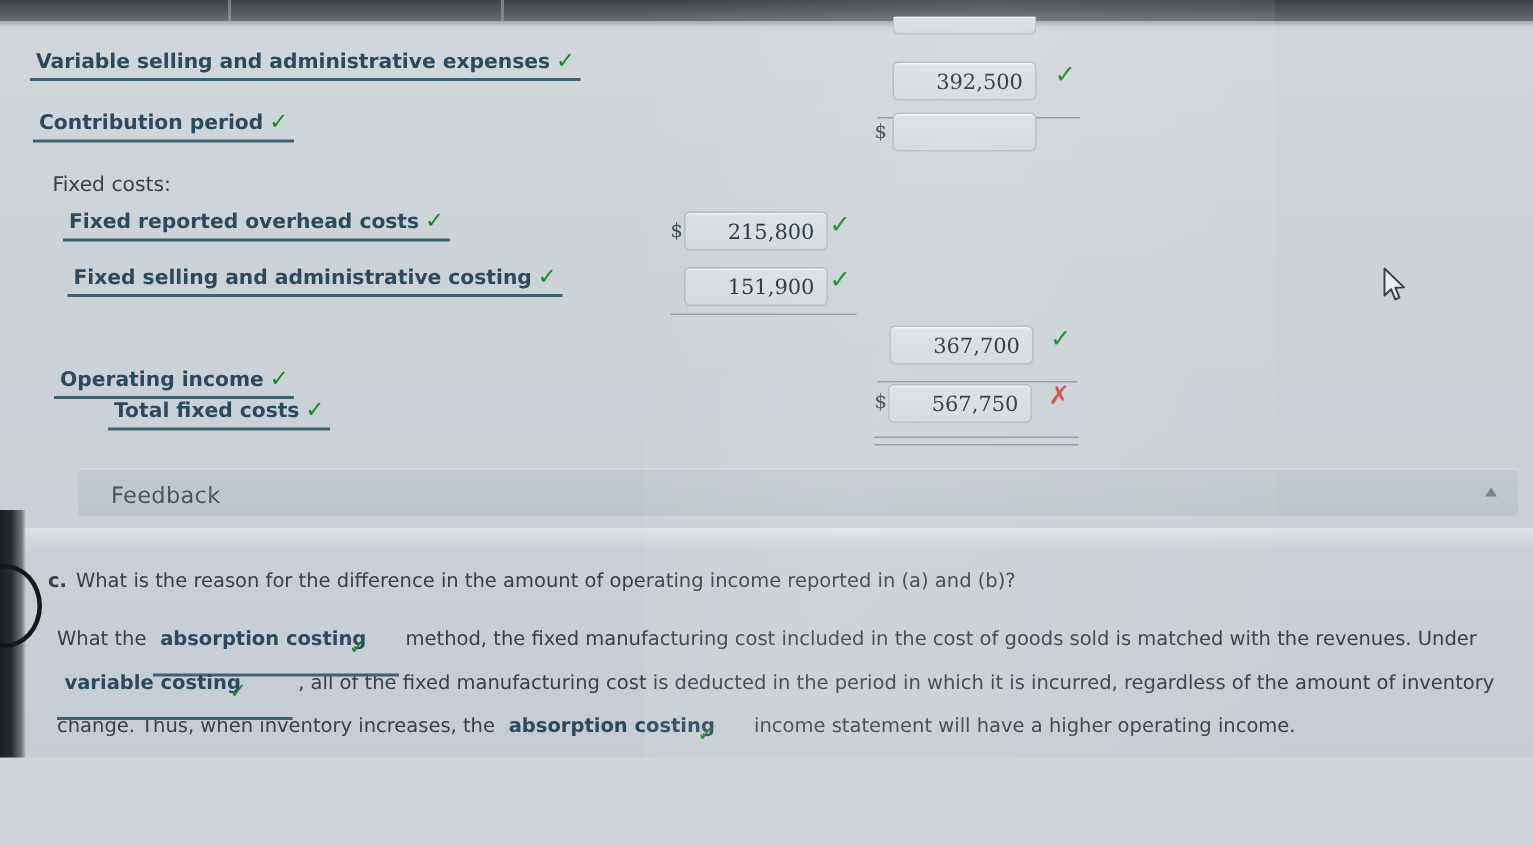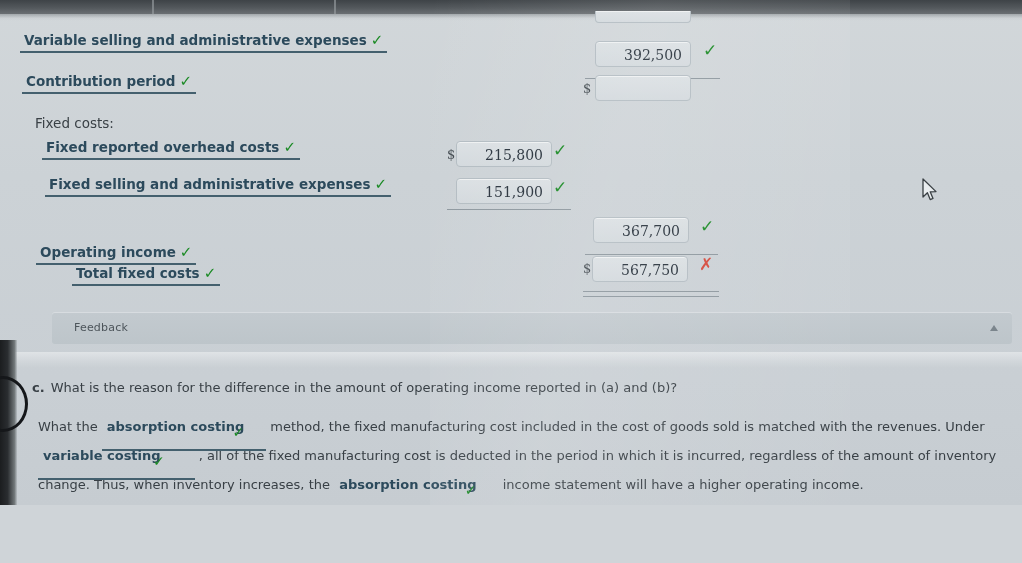--- a/index.html
+++ b/index.html
@@ -147,21 +147,21 @@
   
   .feedback {
     position: absolute;
     background: linear-gradient(180deg, #c3cacf 0%, #bdc5ca 100%);
     border-radius: 3px;
     box-shadow: inset 0 1px 0 rgba(255,255,255,0.35);
   }
   .feedback .fb-label {
     position: absolute;
     left: 22px;
-    font-size: 11px;
+    font-size: 15px;
     color: #4d555b;
     letter-spacing: 0.2px;
   }
   .feedback .fb-caret {
     position: absolute;
     right: 14px;
     width: 0; height: 0;
     border-left: 4px solid transparent;
     border-right: 4px solid transparent;
     border-bottom: 6px solid #7b858c;
@@ -244,21 +244,21 @@
     <div class="plain-label" style="left:22px; top:94px;margin-left:13px;">Fixed costs:</div>
 
     <div class="answer-label" style="left:42px; top:118px;">
       <span>Fixed reported overhead costs</span><span class="tick">✓</span>
     </div>
     <div class="dollar" style="left:447px; top:126px;">$</div>
     <div class="field" style="left:456px; top:120px;">215,800</div>
     <div class="mark ok" style="left:553px; top:119px;">✓</div>
 
     <div class="answer-label" style="left:45px; top:155px;">
-      <span>Fixed selling and administrative expenses</span><span class="tick">✓</span>
+      <span>Fixed selling and administrative costing</span><span class="tick">✓</span>
     </div>
     <div class="field" style="left:456px; top:157px;">151,900</div>
     <div class="mark ok" style="left:553px; top:156px;">✓</div>
     <div class="rule" style="left:447px; top:188px; width:124px;"></div>
 
     <div class="answer-label" style="left:72px; top:196px;margin-top:48px;">
       <span>Total fixed costs</span><span class="tick">✓</span>
     </div>
     <div class="field" style="left:593px; top:196px;">367,700</div>
     <div class="mark ok" style="left:700px; top:195px;">✓</div>

